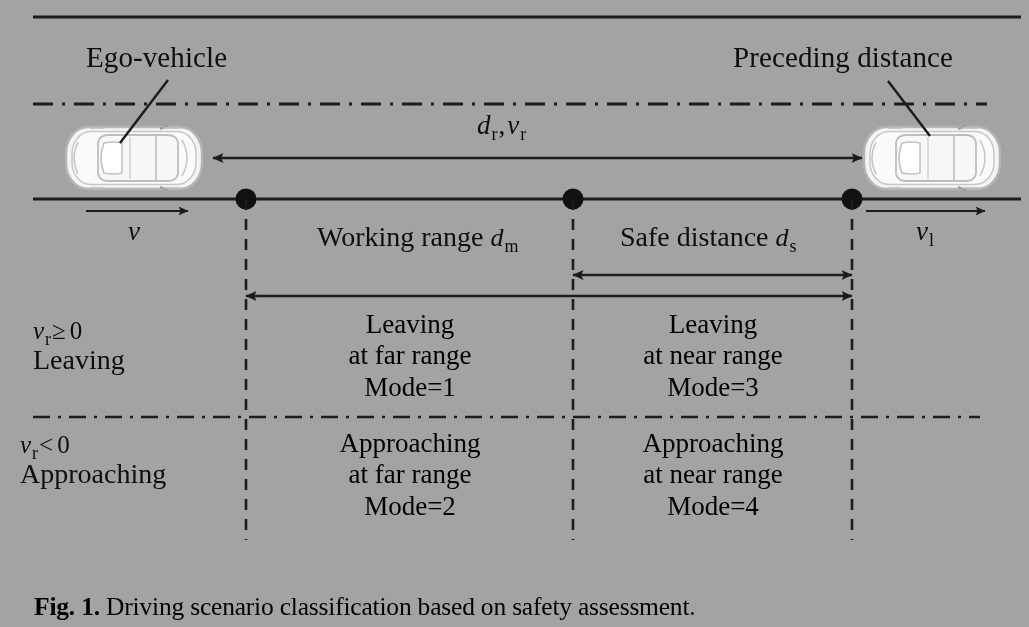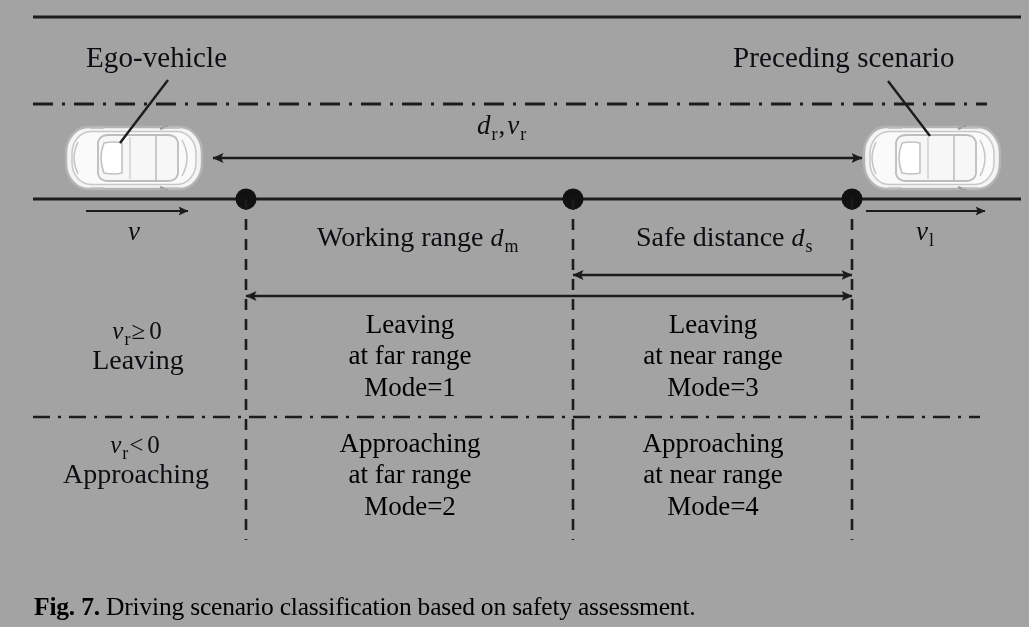--- a/index.html
+++ b/index.html
@@ -59,21 +59,20 @@
   }
   .region-label {
     font-size: 28px;
     margin-left: 48px;
   }
   .region-label .math {
     font-size: 26px;
   }
   
   .cond {
-    text-align: center;
     font-size: 28px;
   }
   .cond .mathline {
     font-size: 25px;
   }
   .cell {
     position: absolute;
     text-align: center;
     font-size: 27px;
     line-height: 1.16;
@@ -167,40 +166,40 @@
 
     <line x1="573" y1="275" x2="852" y2="275" stroke="#1c1c1c" stroke-width="2.4" marker-start="url(#arrowStart)" marker-end="url(#arrowEnd)"></line>
 
     <line x1="246" y1="296" x2="852" y2="296" stroke="#1c1c1c" stroke-width="2.4" marker-start="url(#arrowStart)" marker-end="url(#arrowEnd)"></line>
 
     <line x1="33" y1="417" x2="980" y2="417" stroke="#1c1c1c" stroke-width="2.6" stroke-dasharray="17 8 3 8"></line>
   </svg>
 
   <div class="lbl callout serif" style="left:86px; top:42px;">Ego-vehicle</div>
 
-  <div class="lbl callout serif" style="left:733px; top:42px;">Preceding scenario</div>
+  <div class="lbl callout serif" style="left:733px; top:42px;">Preceding distance</div>
 
   <div class="lbl math serif" style="left:477px; top:111px;">
     <span>d</span><span class="sub">r</span><span class="op">,</span><span>v</span><span class="sub">r</span>
   </div>
 
   <div class="lbl math serif" style="left:128px; top:217px;">
     <span>v</span>
   </div>
 
   <div class="lbl math serif" style="left:916px; top:217px;">
     <span>v</span><span class="sub">l</span>
   </div>
 
   <div class="lbl region-label serif" style="left:269px; top:222px;">
     <span>Working range</span>
     <span class="math"><span>d</span><span class="sub">m</span></span>
   </div>
 
-  <div class="lbl region-label serif" style="left:588px; top:222px;">
+  <div class="lbl region-label serif" style="left:572px; top:222px;">
     <span>Safe distance</span>
     <span class="math"><span>d</span><span class="sub">s</span></span>
   </div>
 
   <div class="lbl cond serif" style="left:33px; top:318px; width:210px;">
     <div class="mathline math"><span>v</span><span class="sub">r</span><span class="op">≥</span><span class="op">0</span></div>
     <div>Leaving</div>
   </div>
 
   <div class="lbl cond serif" style="left:20px; top:432px; width:232px;">
@@ -226,17 +225,17 @@
     <div>Mode=2</div>
   </div>
 
   <div class="cell serif" style="left:578px; top:428px; width:270px;">
     <div>Approaching</div>
     <div>at near range</div>
     <div>Mode=4</div>
   </div>
 
   <div class="caption">
-    <b>Fig. 7.</b>
+    <b>Fig. 1.</b>
     <span>Driving scenario classification based on safety assessment.</span>
   </div>
 
 </div>
 
 </body></html>

